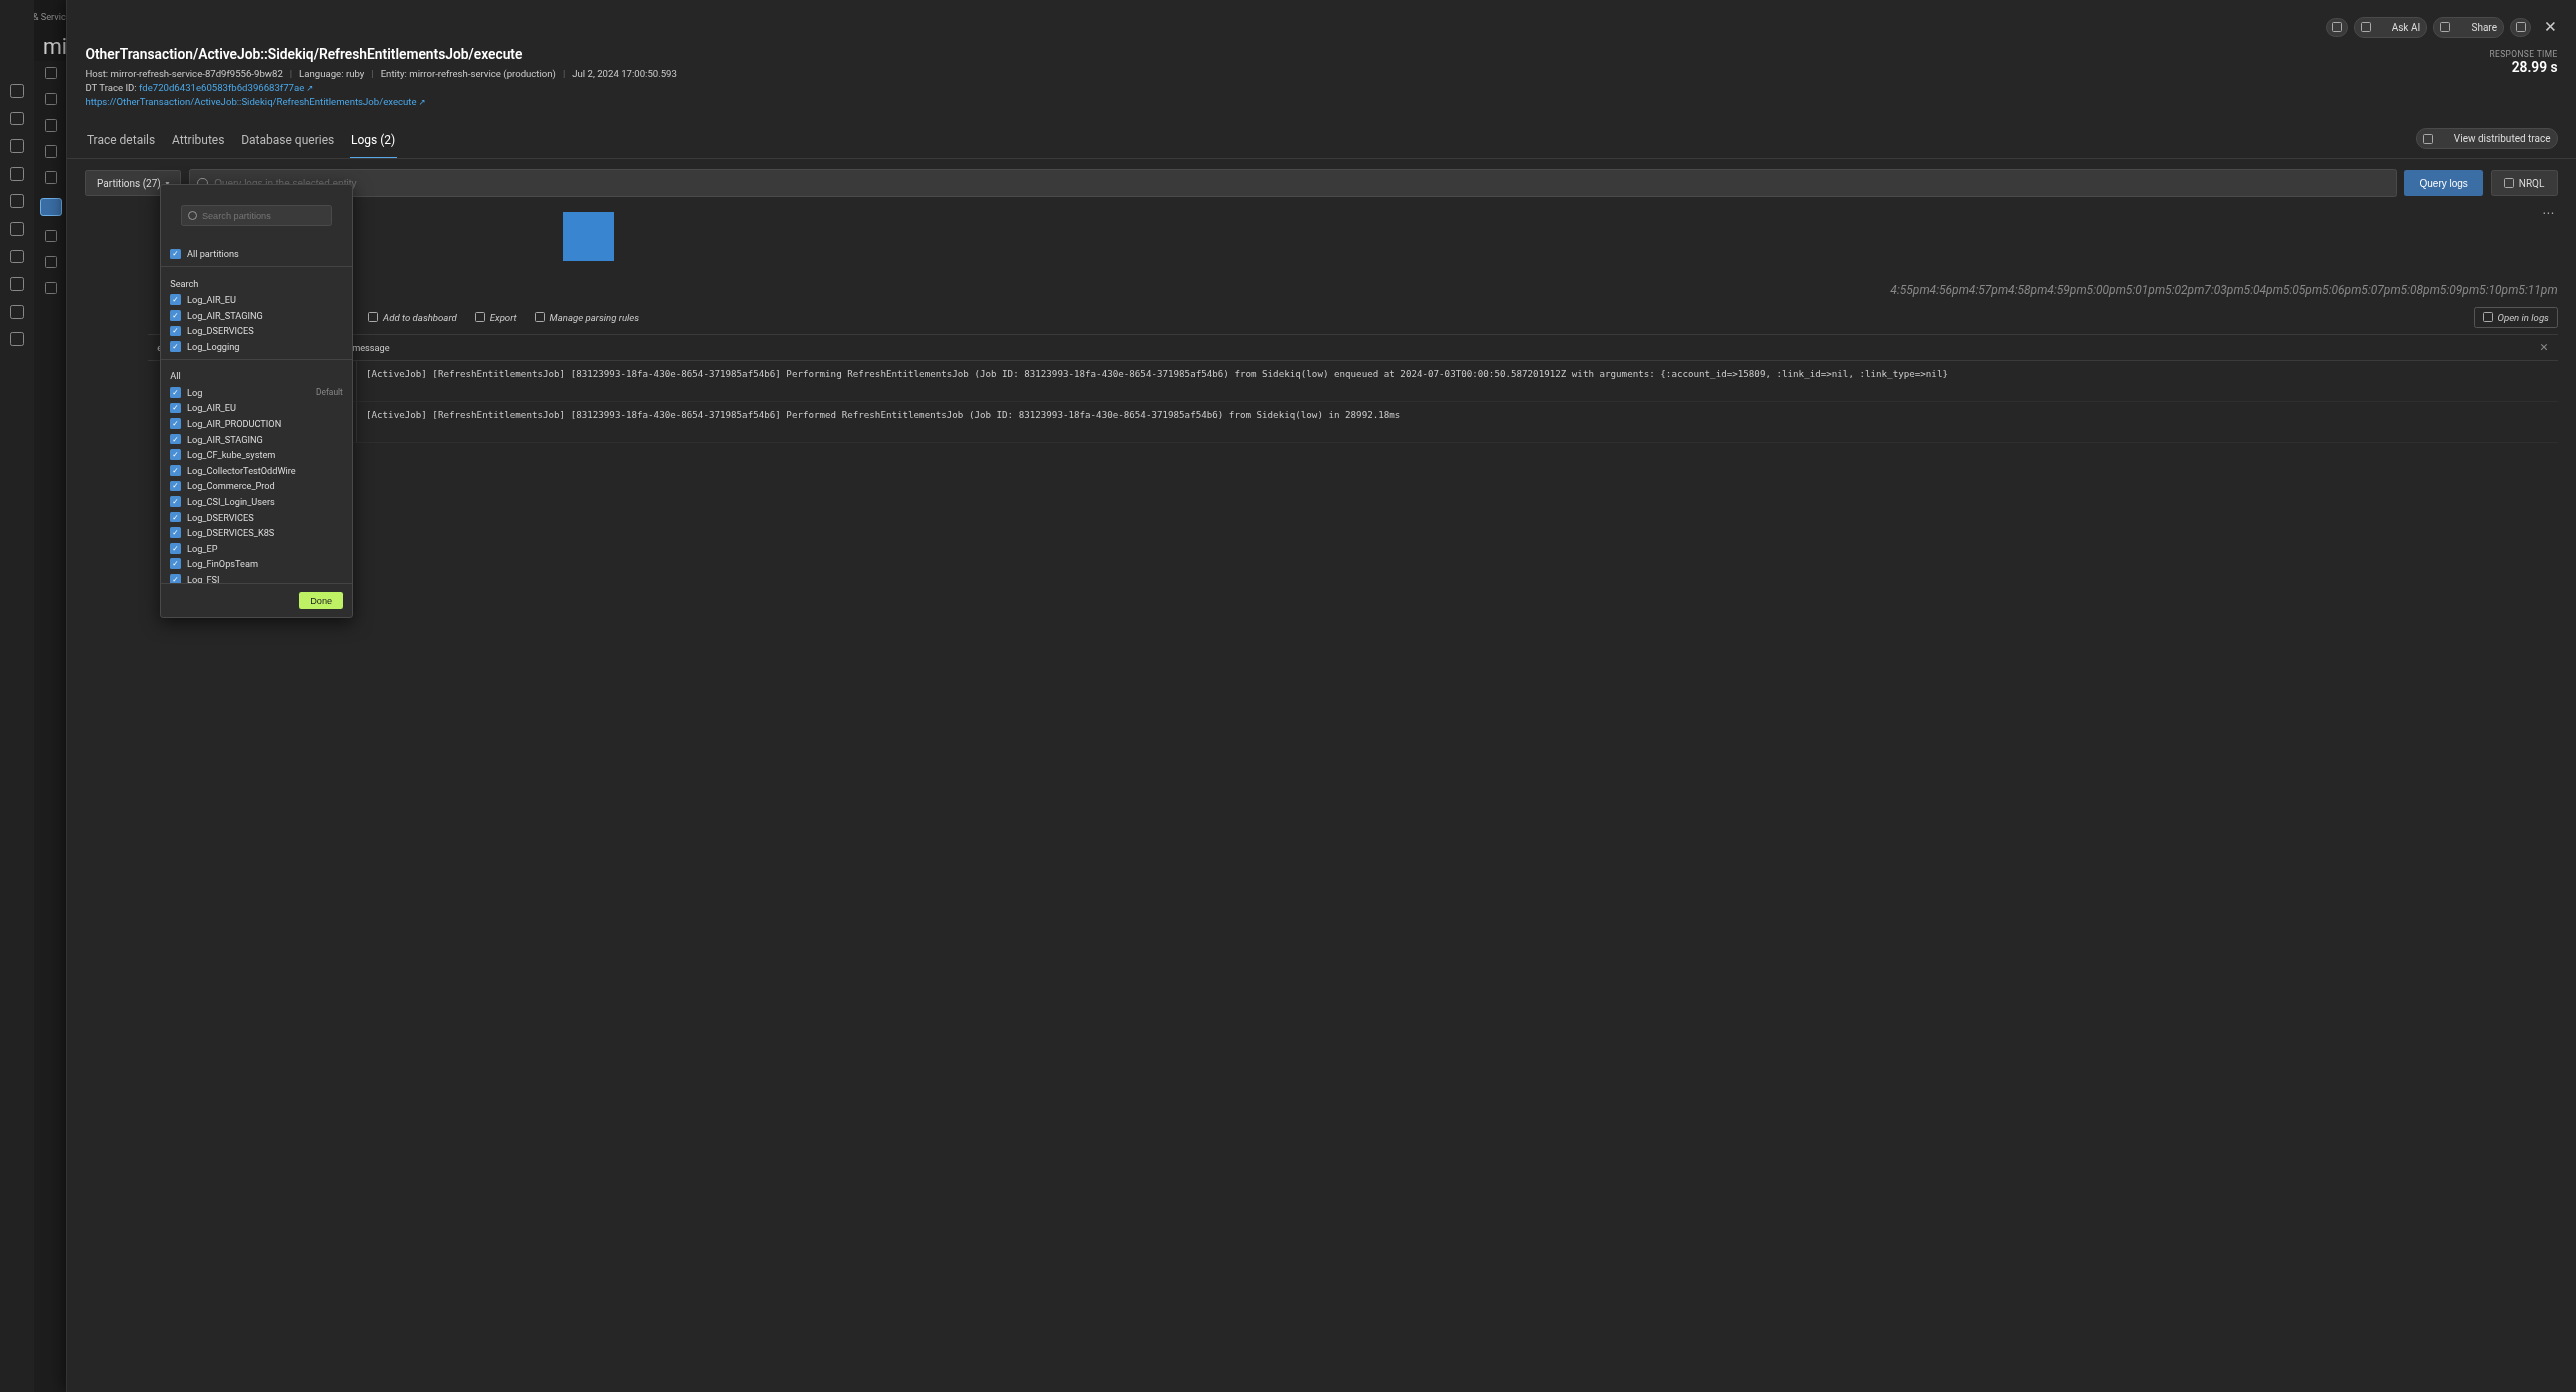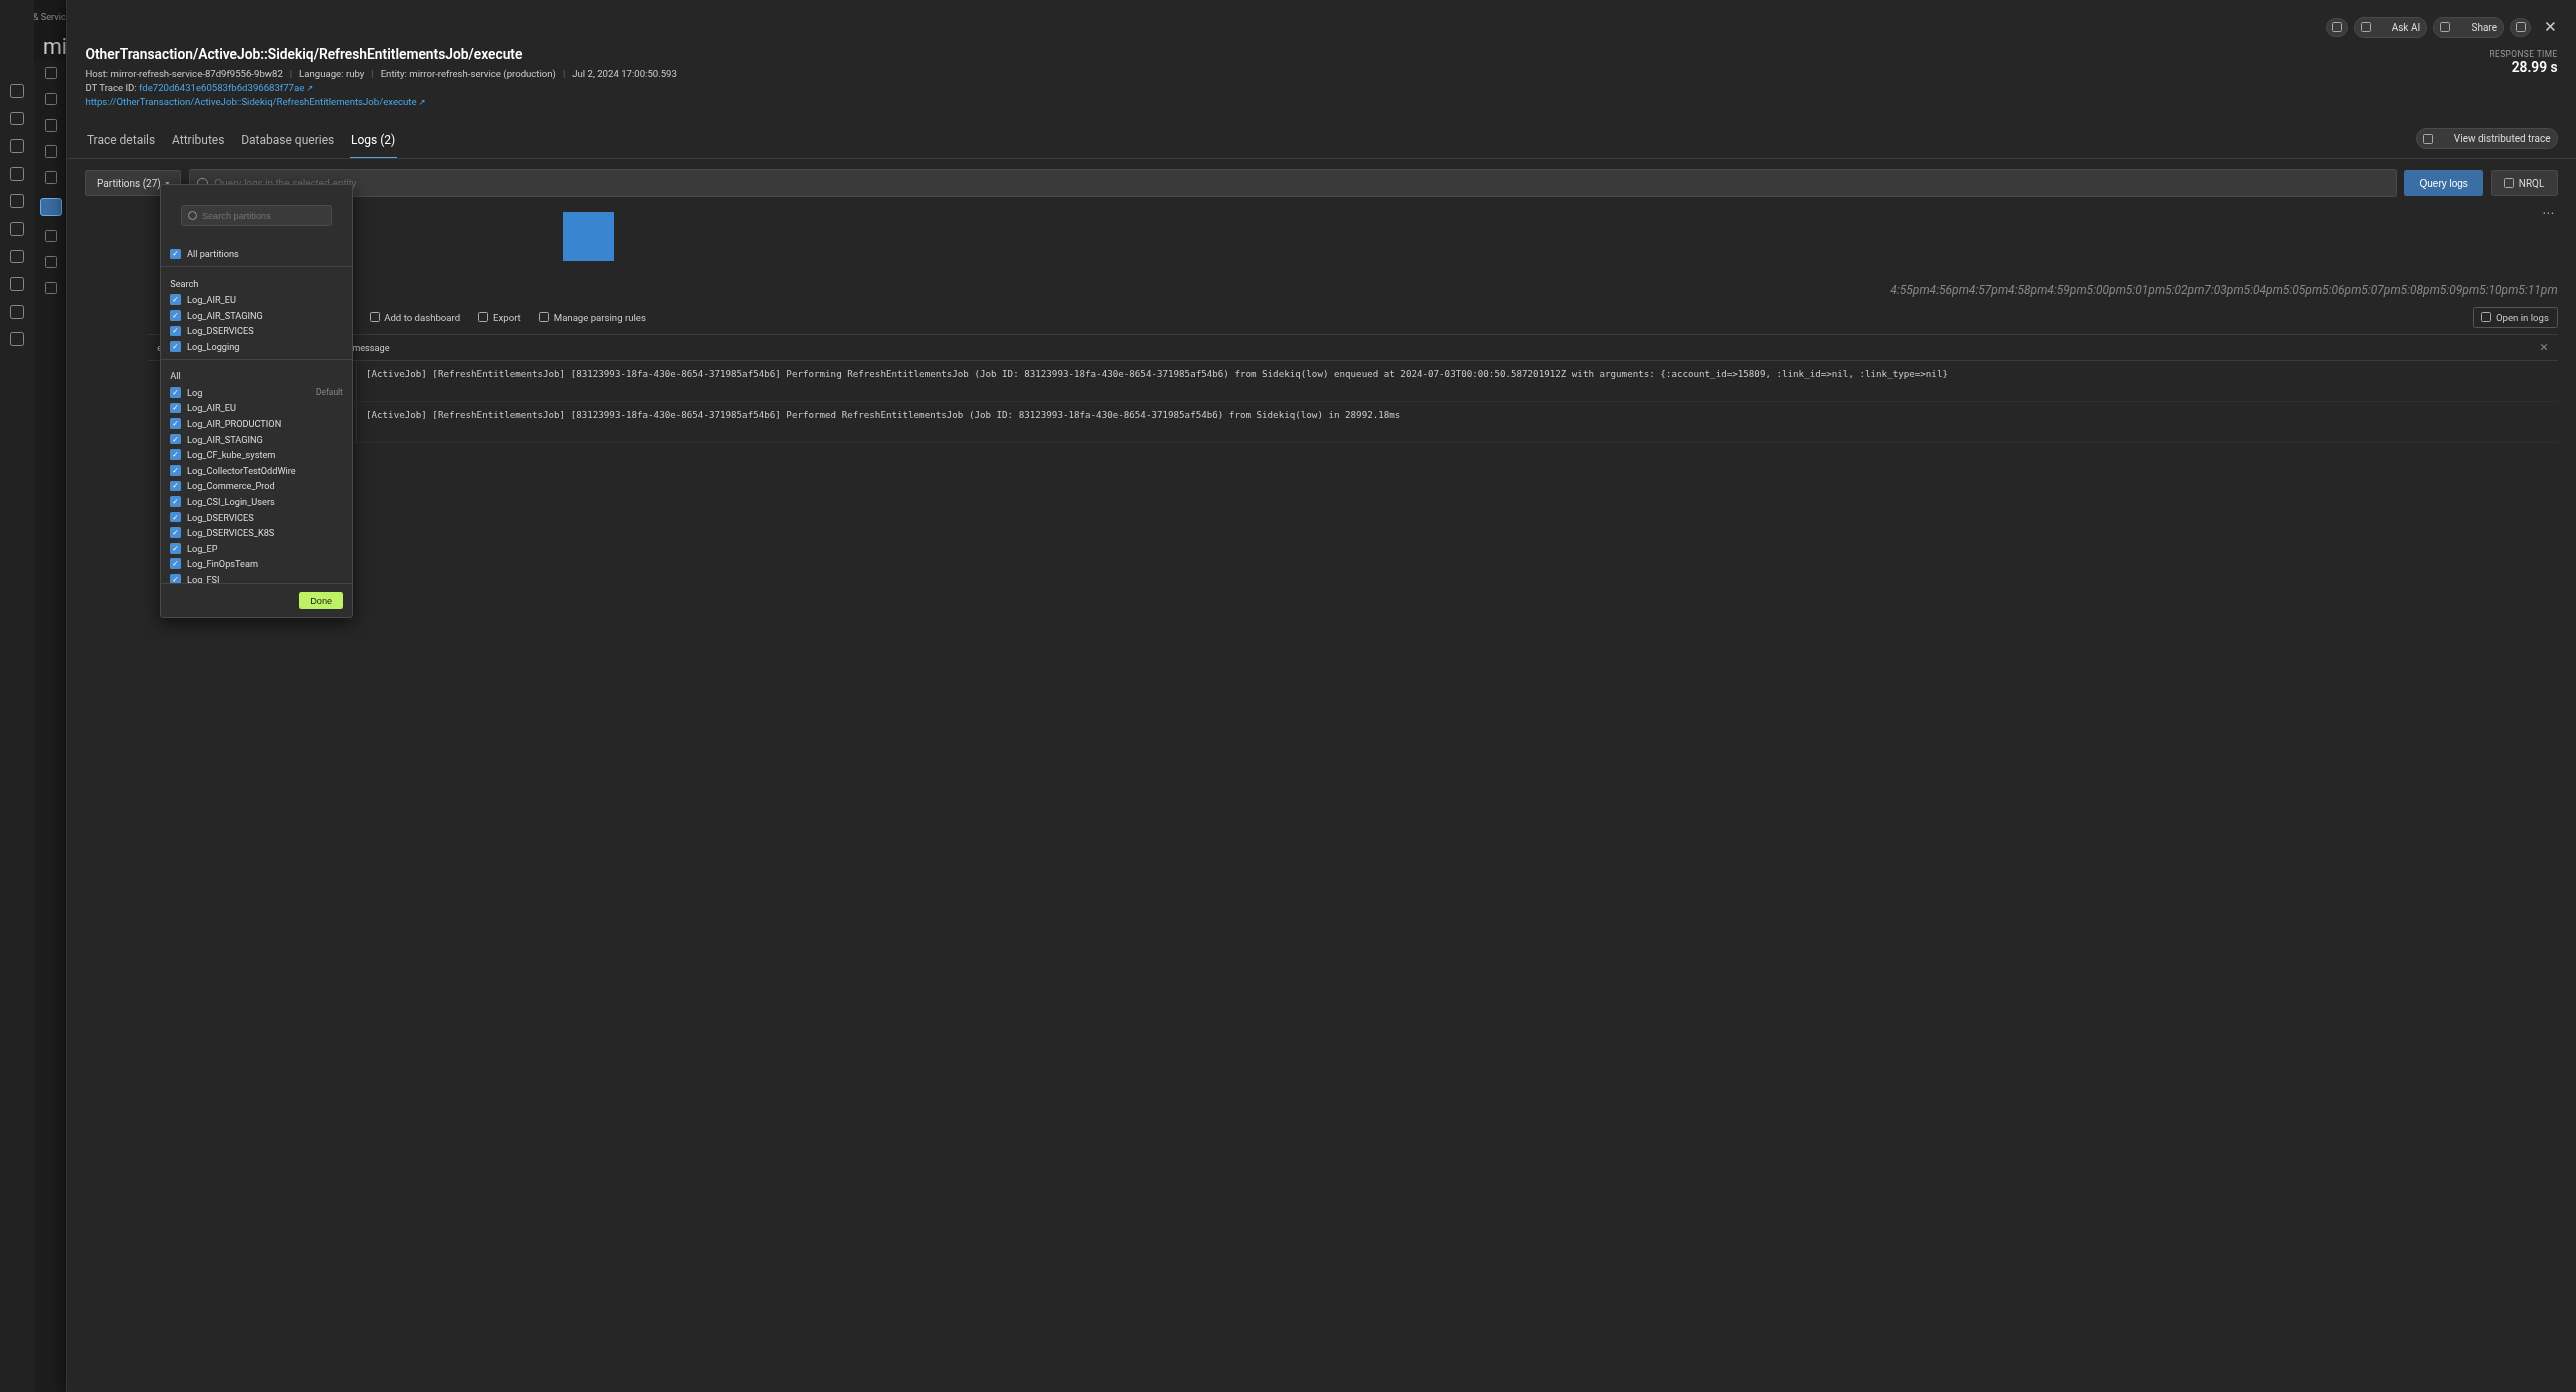--- a/index.html
+++ b/index.html
@@ -74,21 +74,21 @@
 .done-btn { background: #bef264; color: #222; border: none; border-radius: 2.3px; padding: 3.8px 10.7px; font-size: 9.2px; cursor: pointer; }
 
 
 .chart { position: relative; margin: 0 18.4px 4.6px 18.4px; height: 89px; }
 .chart-bar { position: absolute; top: 4.6px; left: 478px; width: 51px; height: 49px; background: #3a85d0; }
 .chart-axis { position: absolute; bottom: 0; left: 195px; right: 0; display: flex; justify-content: flex-end; font-size: 12px; color: #888; font-style: italic; }
 .chart-menu { position: absolute; top: -1.5px; right: 1.5px; color: #aaa; font-size: 12.3px; cursor: pointer; letter-spacing: 1.5px; }
 
 
 .tbar { display: flex; align-items: center; gap: 18.4px; padding: 6.1px 18.4px 6.1px 230px; font-size: 9.6px; color: #ccc; }
-.tbar .ti { display: inline-flex; align-items: center; gap: 4.6px; cursor: pointer; }
+.tbar .ti { display: inline-flex; align-items: center; gap: 4.6px; cursor: pointer; font-style: italic; }
 .tbar .spacer { flex: 1; }
 .open-logs { border: 0.8px solid #555; border-radius: 2.3px; padding: 3.8px 7.7px; }
 
 
 .ltable { margin: 0 18.4px 0 81px; border-top: 0.8px solid #3a3a3a; }
 .lhead { display: flex; border-bottom: 0.8px solid #3a3a3a; }
 .lhead .c1 { width: 195px; padding: 6.1px 9.2px; font-size: 9.2px; color: #ccc; display: flex; justify-content: space-between; align-items: center; border-right: 0.8px solid #3a3a3a; }
 .lhead .c2 { flex: 1; padding: 6.1px 9.2px; font-size: 9.2px; color: #ccc; display: flex; justify-content: space-between; align-items: center; }
 .lhead .xc { color: #888; cursor: pointer; font-size: 10.7px; }
 .lrow { display: flex; border-bottom: 0.8px solid #2e2e2e; min-height: 41px; }

